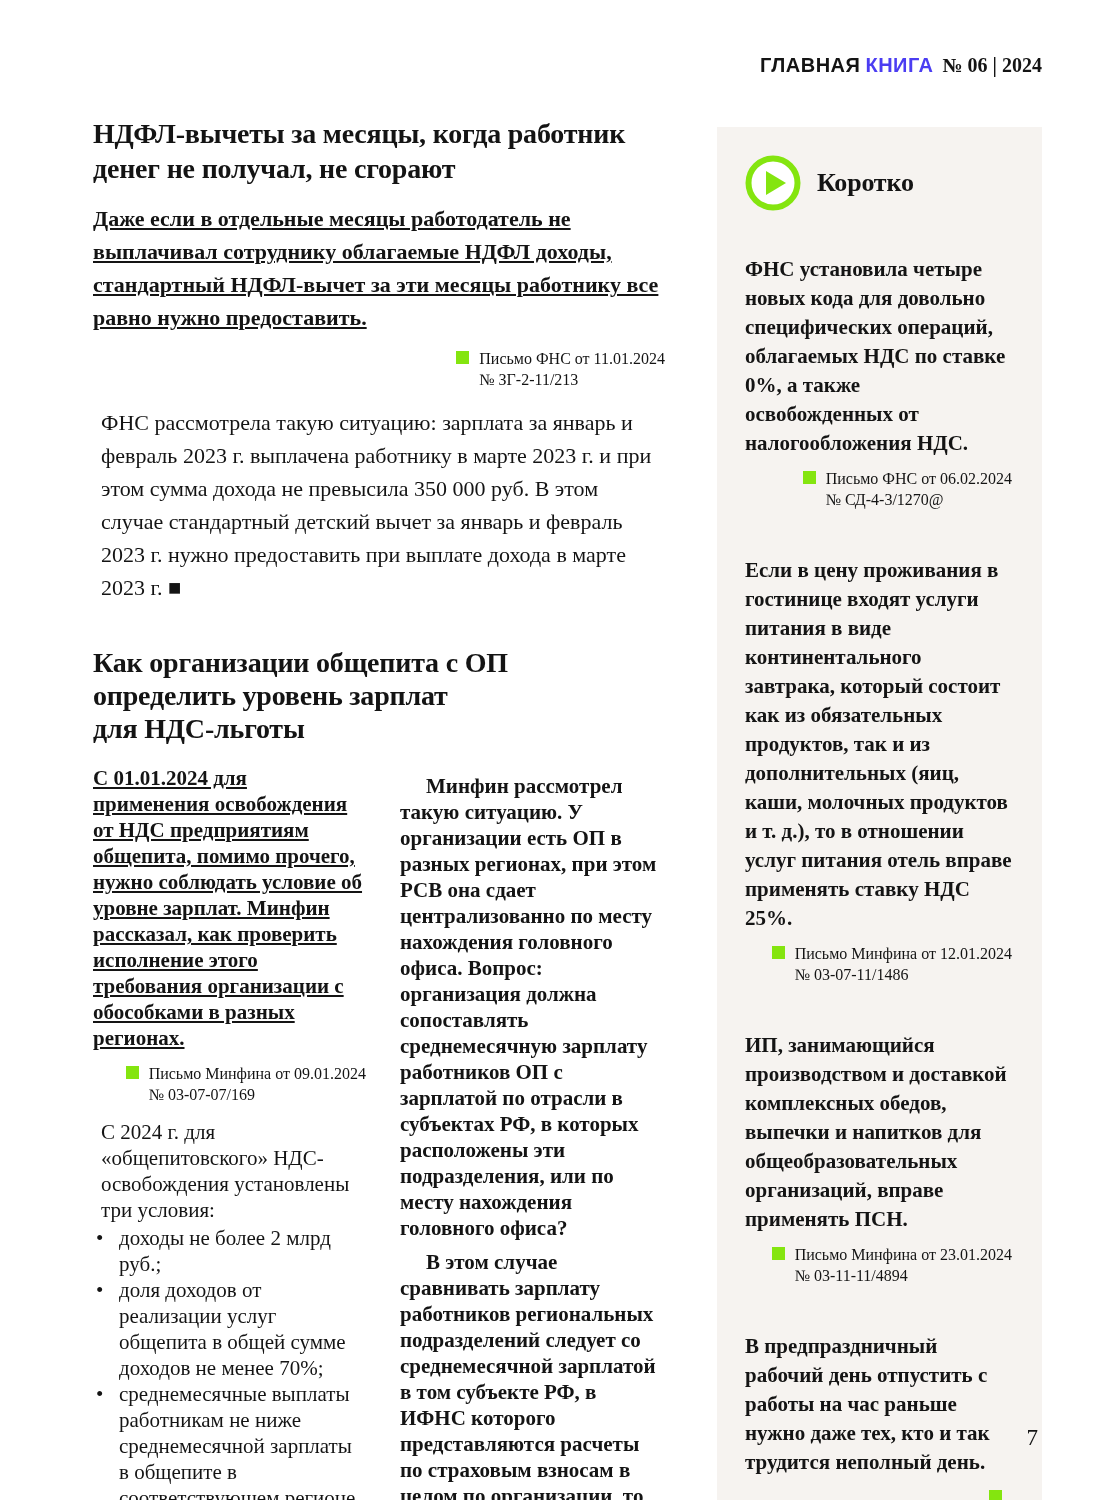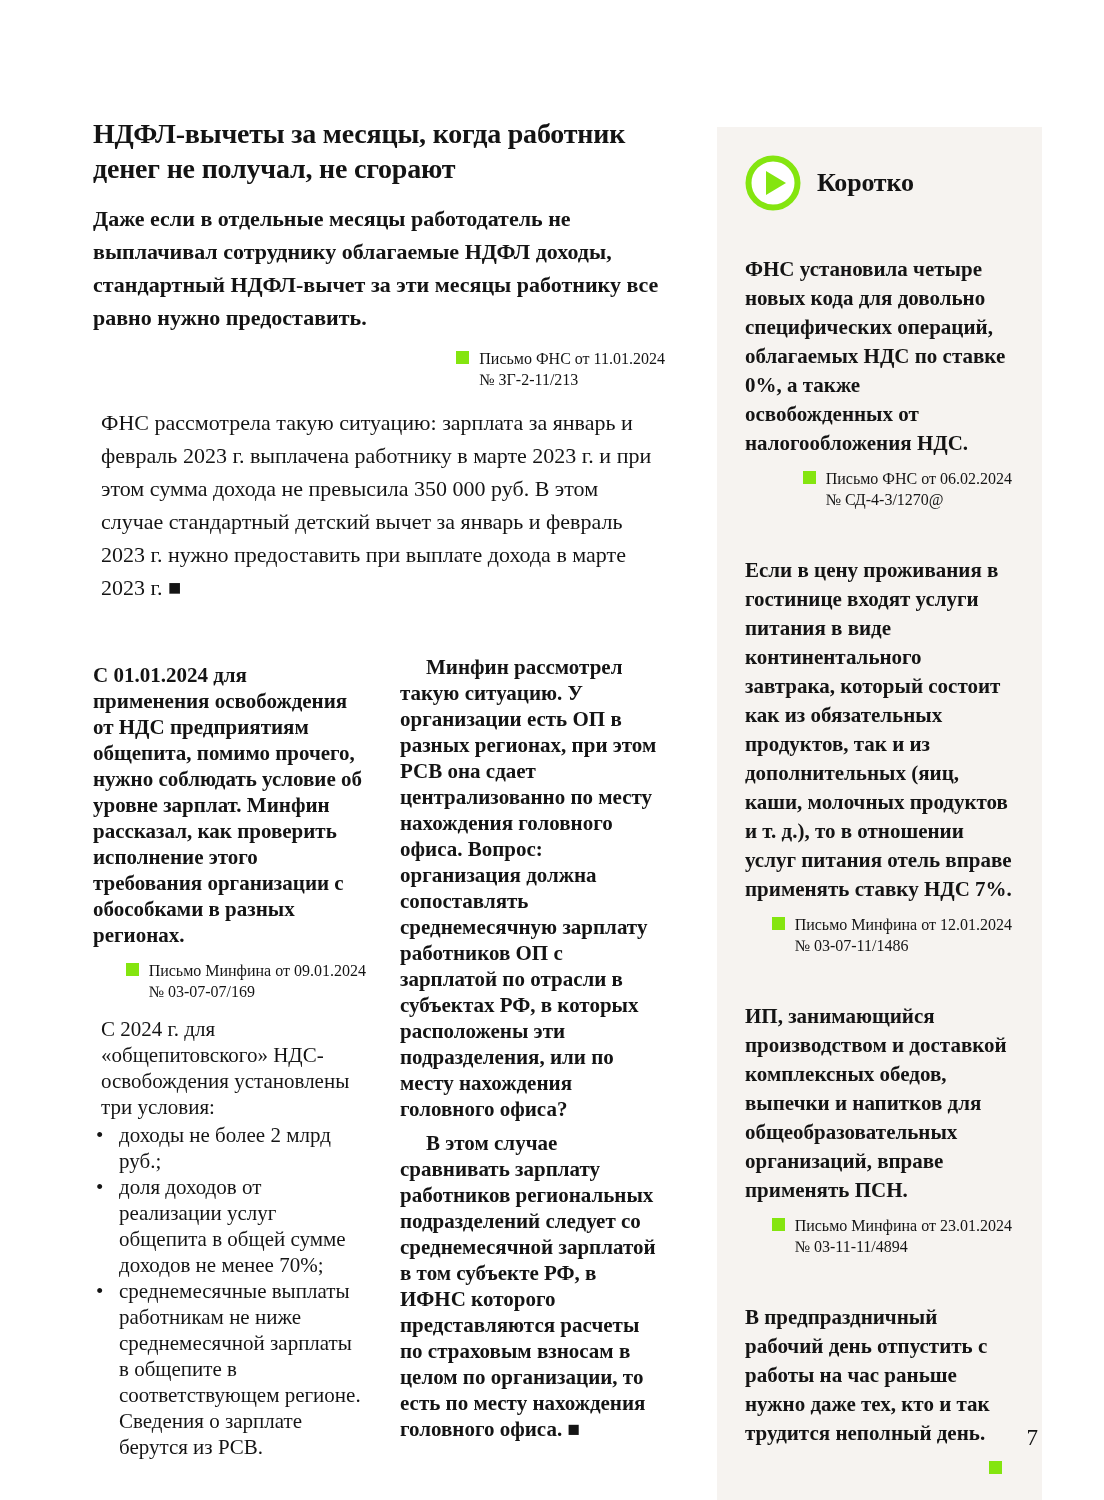--- a/index.html
+++ b/index.html
@@ -43,24 +43,25 @@
   }
   .article-title {
     margin: 0 0 16px 0;
     font-size: 28px;
     line-height: 35px;
     font-weight: 700;
     white-space: pre-line;
     letter-spacing: -0.2px;
   }
   .lede {
-    margin: 16px 0 14px 0;
+    margin: 0 0 14px 0;
     font-size: 22px;
     line-height: 33px;
     font-weight: 700;
+    text-decoration: underline;
   }
   .source-ref {
     display: flex;
     align-items: flex-start;
     margin: 0 0 16px 0;
     font-size: 16px;
     line-height: 21px;
     justify-content: flex-end;
   }
   .source-square {
@@ -151,38 +152,46 @@
     right: 66px;
     font-size: 23px;
     line-height: 28px;
   }
 </style>
 </head>
 <body>
 
 <div class="page">
 
+  <div class="masthead">
+    <span class="brand-main">ГЛАВНАЯ</span>
+    <span class="brand-accent">КНИГА</span>
+    <span class="issue-number">№ 06 | 2024</span>
+  </div>
 
   <div class="main-col">
 
     <article>
       <h1 class="article-title">НДФЛ-вычеты за месяцы, когда работник
 денег не получал, не сгорают</h1>
       <p class="lede">Даже если в отдельные месяцы работодатель не выплачивал сотруднику облагаемые НДФЛ доходы, стандартный НДФЛ-вычет за эти месяцы работнику все равно нужно предоставить.</p>
       <div class="source-ref">
         <span class="source-square"></span>
         <span>
           <span>Письмо ФНС от 11.01.2024</span><br>
           <span>№ ЗГ-2-11/213</span>
         </span>
       </div>
       <p class="body-text">ФНС рассмотрела такую ситуацию: зарплата за январь и февраль 2023 г. выплачена работнику в марте 2023 г. и при этом сумма дохода не превысила 350 000 руб. В этом случае стандартный детский вычет за январь и февраль 2023 г. нужно предоставить при выплате дохода в марте 2023 г. ■</p>
     </article>
 
     <article class="article-2">
+      <h1 class="article-title">Как организации общепита с ОП
+определить уровень зарплат
+для НДС-льготы</h1>
       <div class="two-cols">
 
         <div class="col col-left">
           <p class="lede">С 01.01.2024 для применения освобождения от НДС предприятиям общепита, помимо прочего, нужно соблюдать условие об уровне зарплат. Минфин рассказал, как проверить исполнение этого требования организации с обособками в разных регионах.</p>
           <div class="source-ref">
             <span class="source-square"></span>
             <span>
               <span>Письмо Минфина от 09.01.2024</span><br>
               <span>№ 03-07-07/169</span>
             </span>
@@ -219,21 +228,21 @@
       <div class="source-ref">
         <span class="source-square"></span>
         <span>
           <span>Письмо ФНС от 06.02.2024</span><br>
           <span>№ СД-4-3/1270@</span>
         </span>
       </div>
     </div>
 
     <div class="sidebar-item">
-      <p class="sidebar-item-text">Если в цену проживания в гостинице входят услуги питания в виде континентального завтрака, который состоит как из обязательных продуктов, так и из дополнительных (яиц, каши, молочных продуктов и т. д.), то в отношении услуг питания отель вправе применять ставку НДС 7%.</p>
+      <p class="sidebar-item-text">Если в цену проживания в гостинице входят услуги питания в виде континентального завтрака, который состоит как из обязательных продуктов, так и из дополнительных (яиц, каши, молочных продуктов и т. д.), то в отношении услуг питания отель вправе применять ставку НДС 25%.</p>
       <div class="source-ref">
         <span class="source-square"></span>
         <span>
           <span>Письмо Минфина от 12.01.2024</span><br>
           <span>№ 03-07-11/1486</span>
         </span>
       </div>
     </div>
 
     <div class="sidebar-item">

